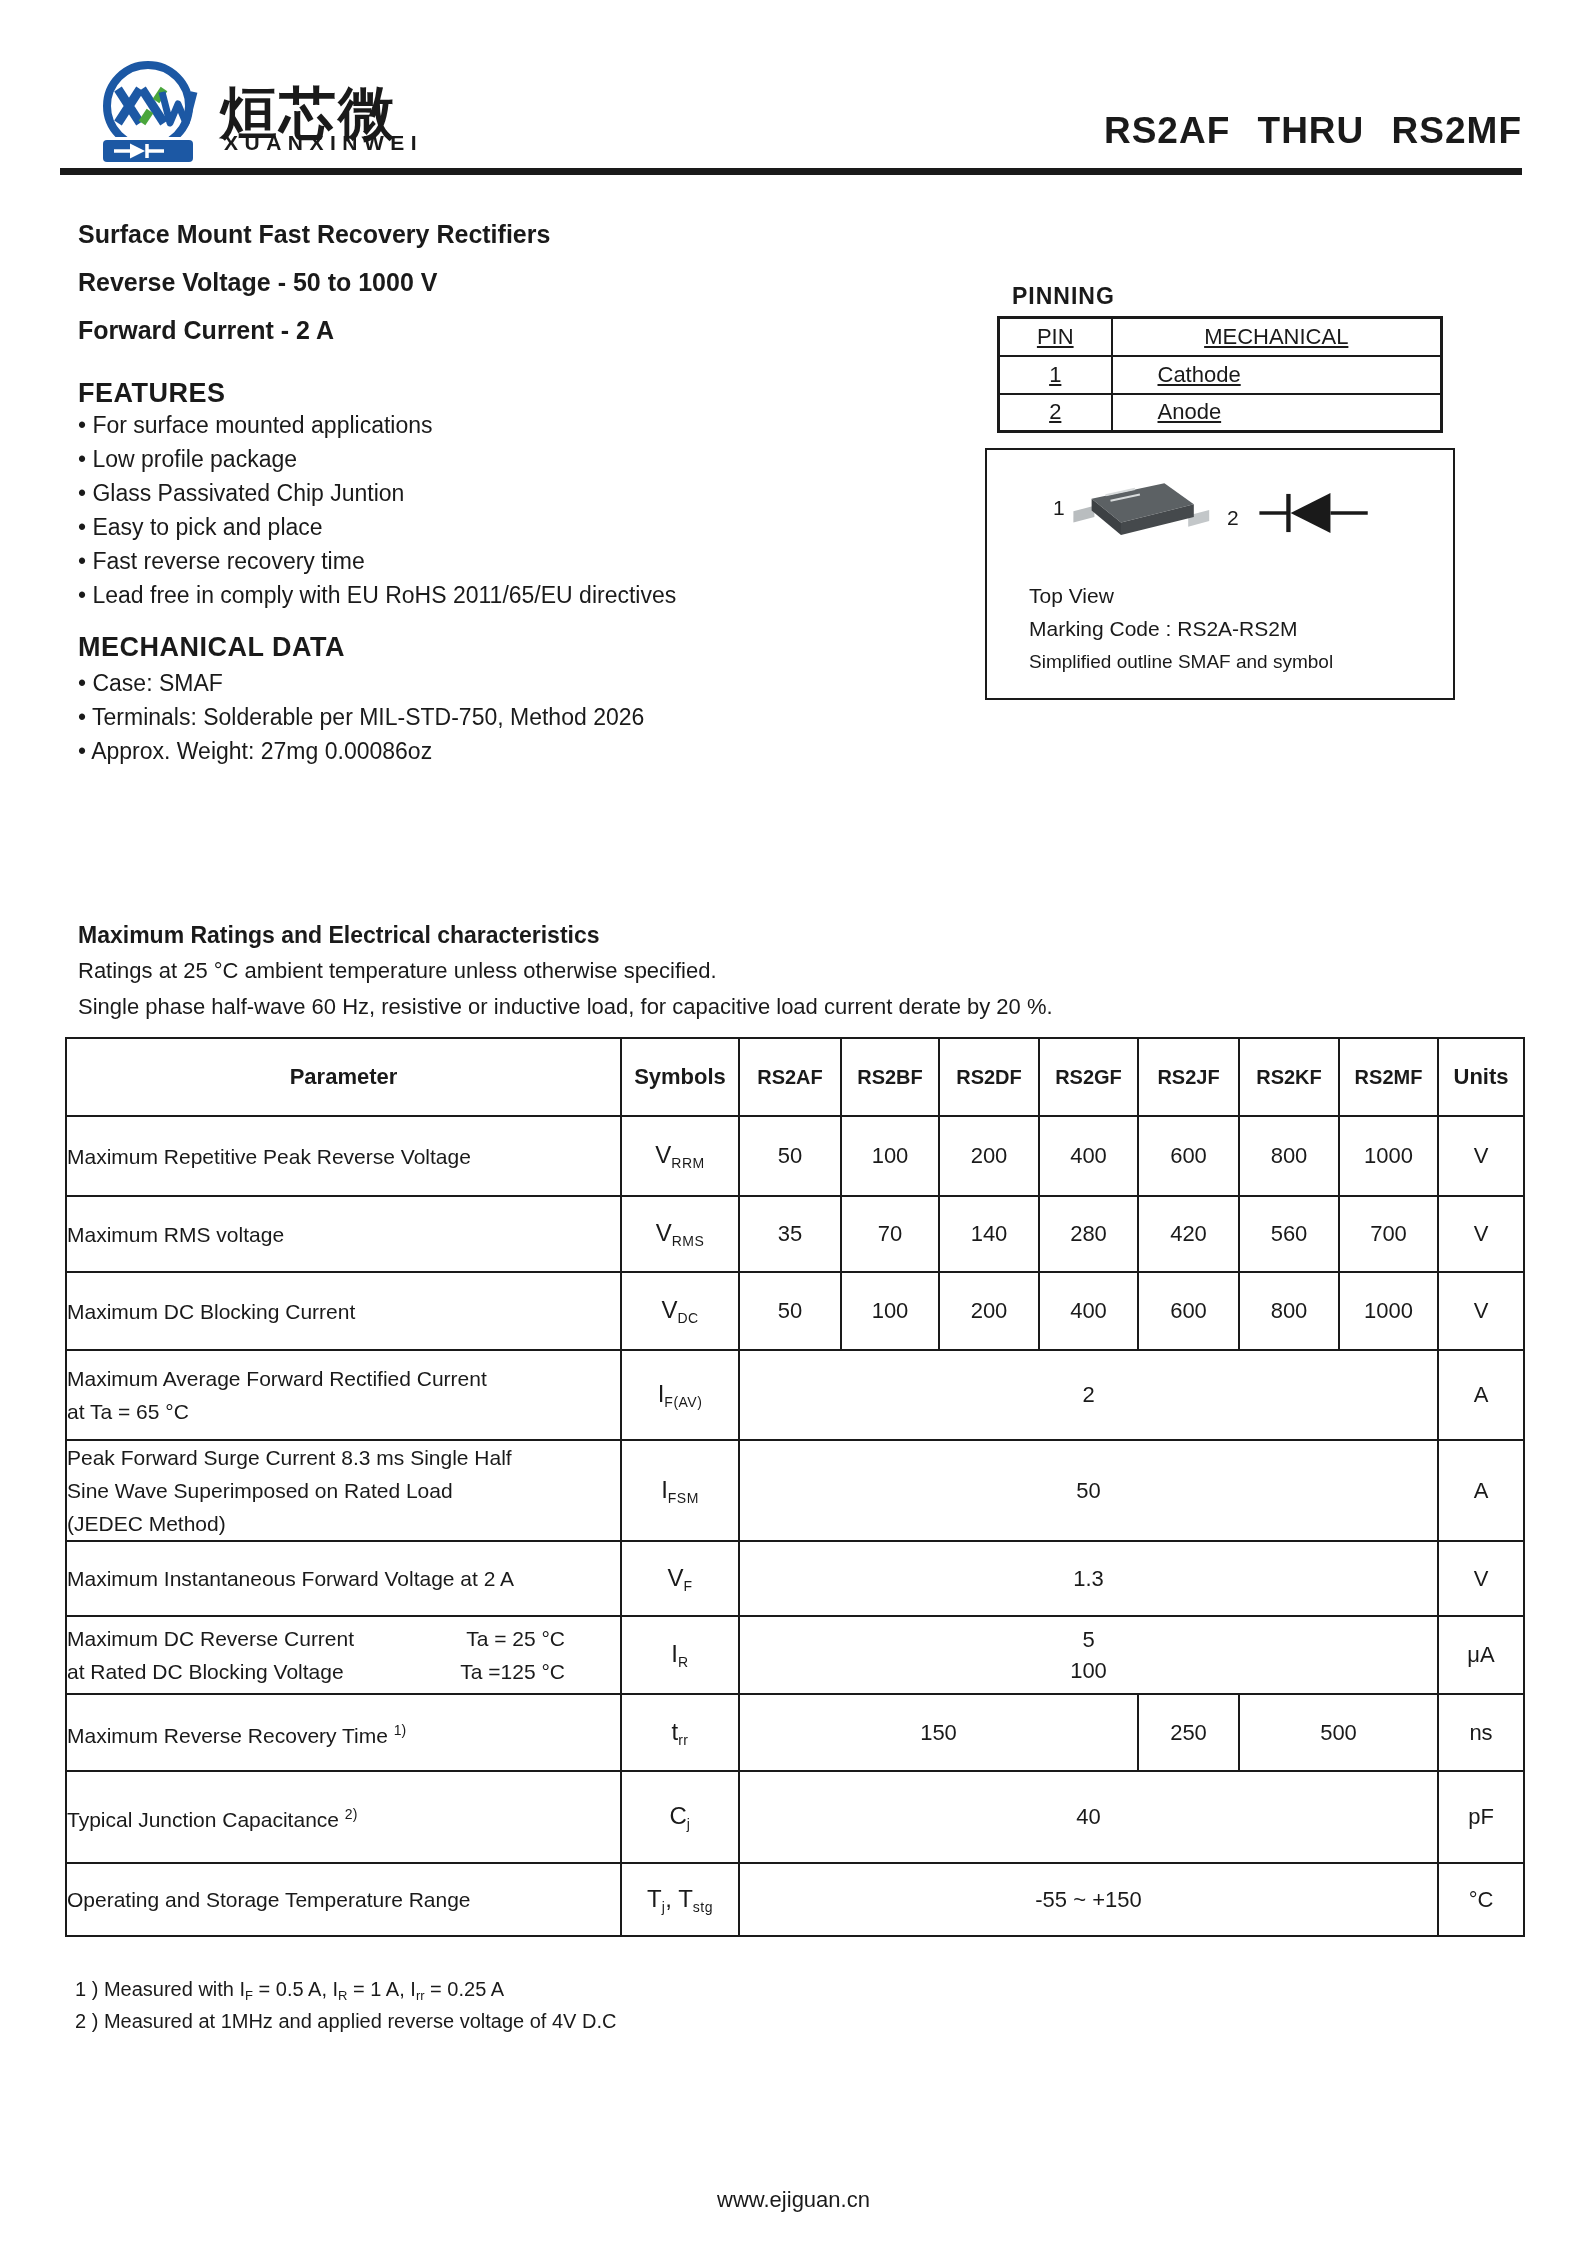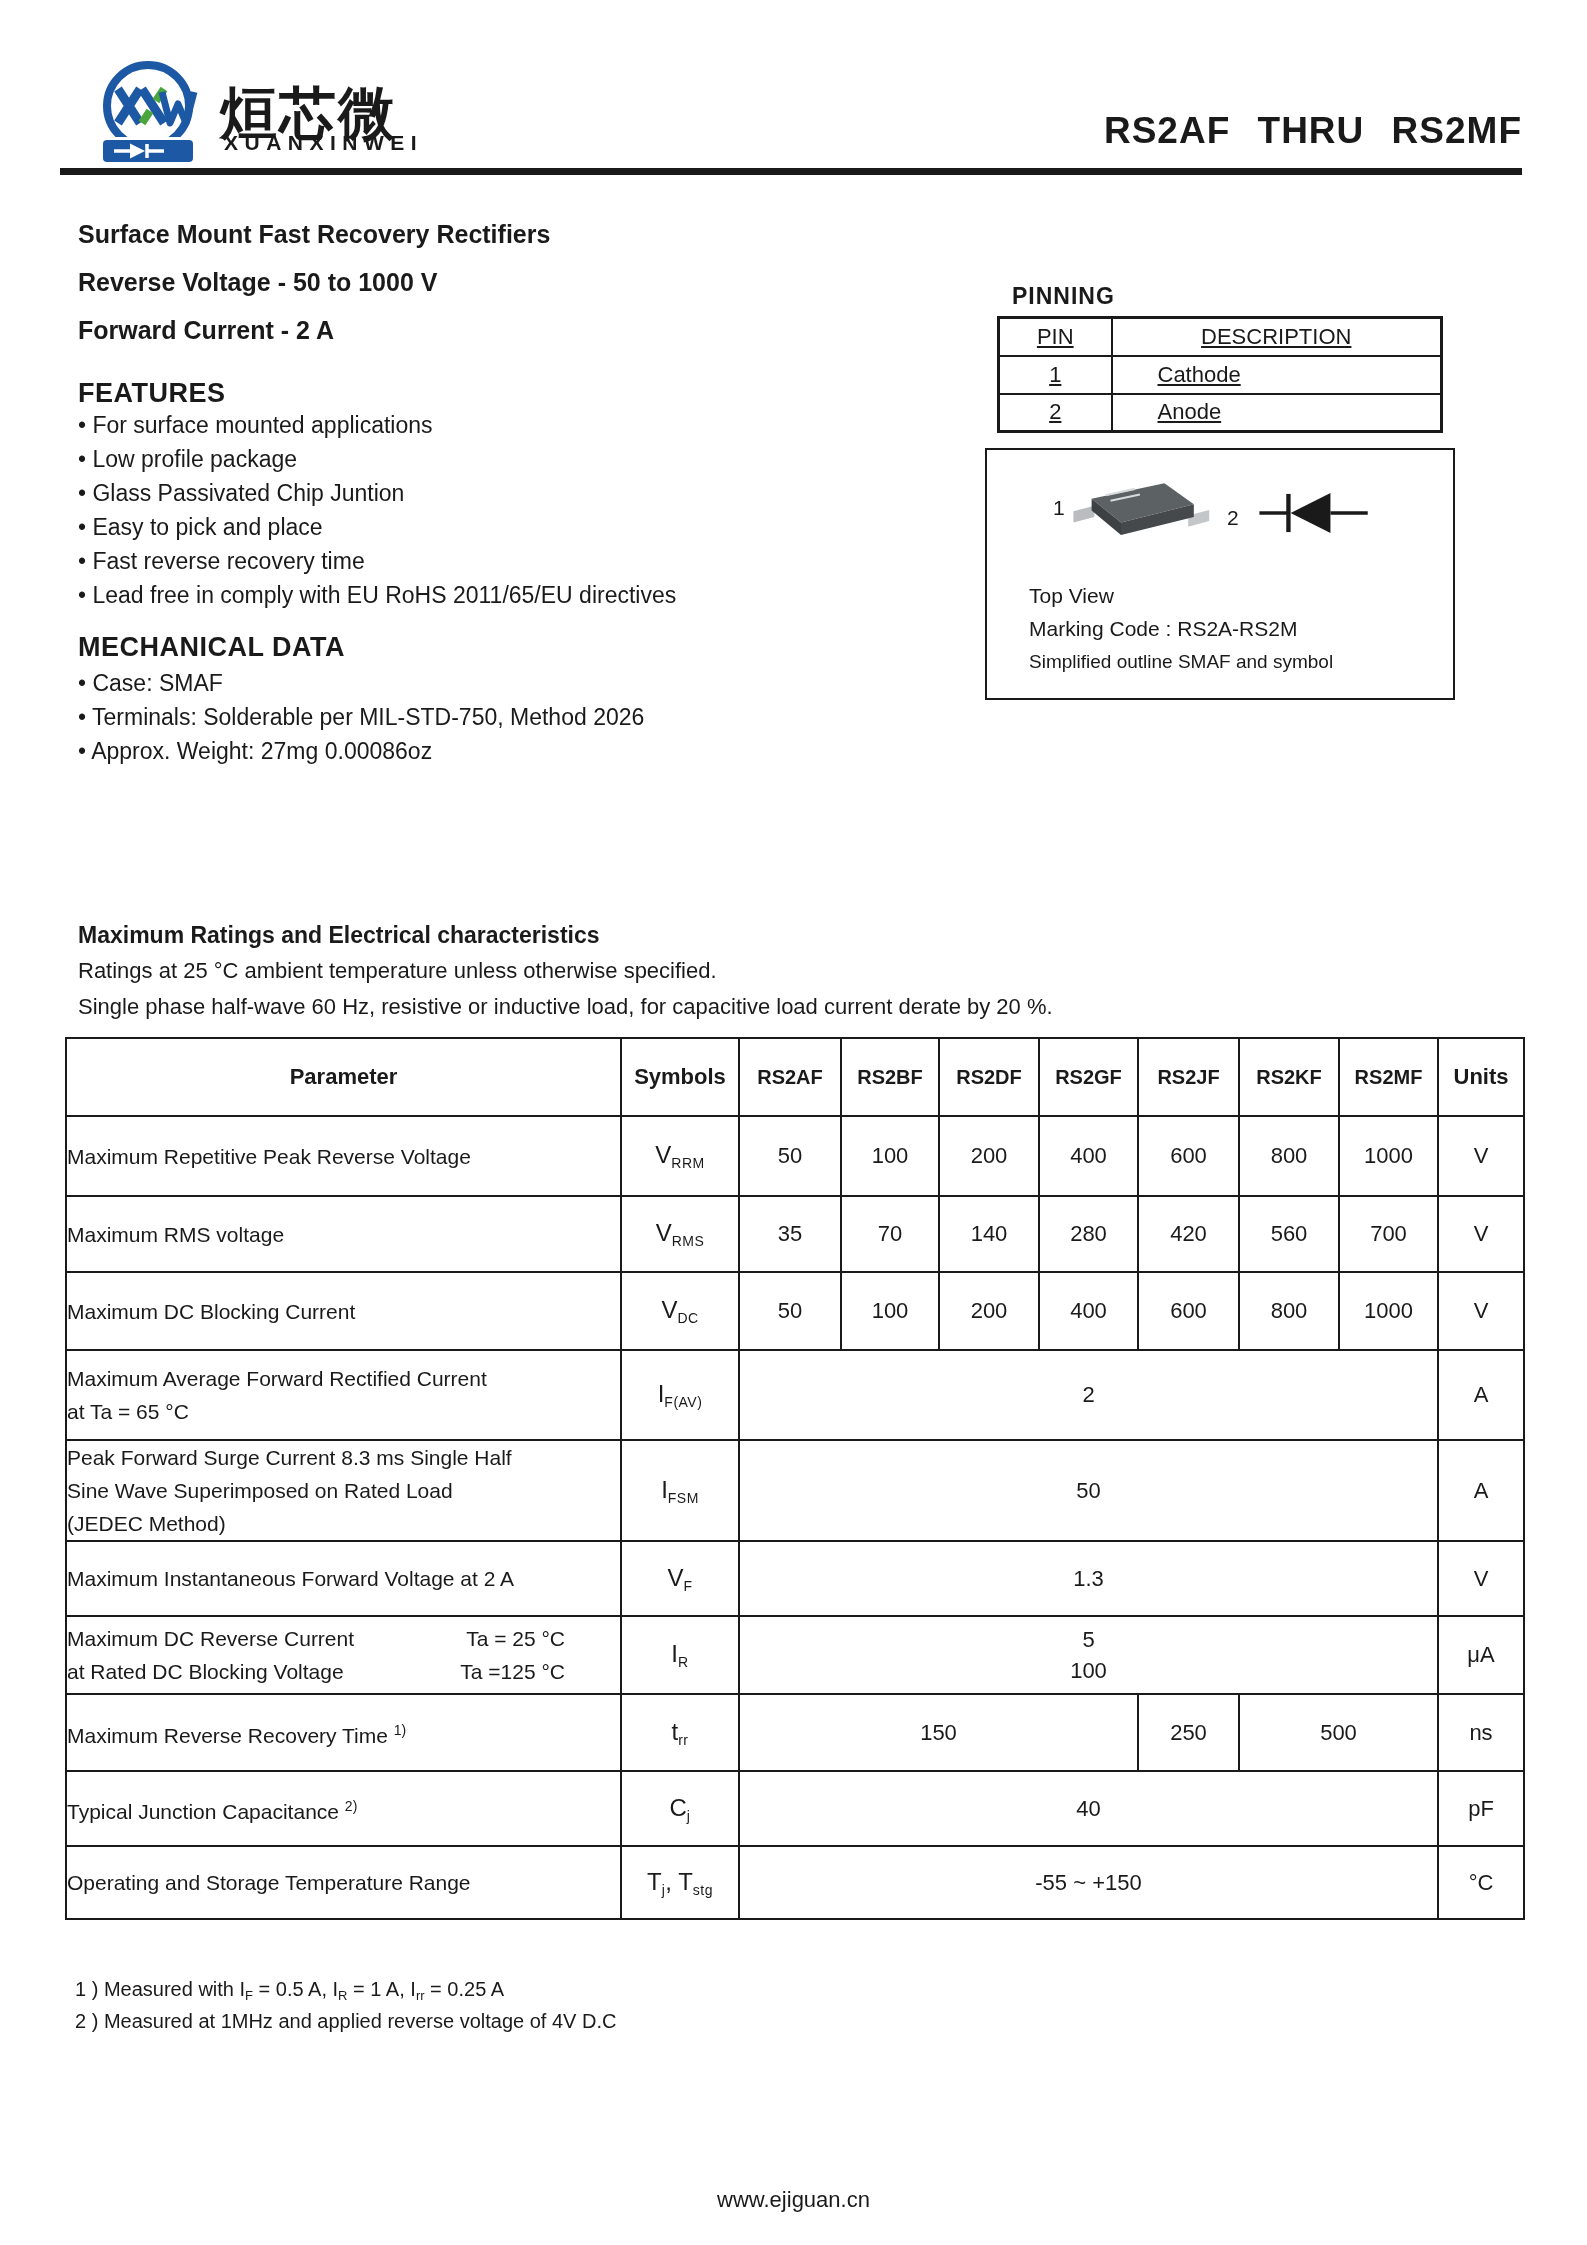--- a/index.html
+++ b/index.html
@@ -110,21 +110,21 @@
 
 <div class="abs ratings-h" style="left:1012px; top:283px; letter-spacing:1px;">PINNING</div>
 <table class="abs pin-table" style="left:997px; top:316px; width:443px;">
   <colgroup>
       <col style="width:113px">
       <col style="width:330px">
     </colgroup>
   <tbody>
       <tr style="height:38px">
     <th class="pin-c">PIN</th>
-    <th class="pin-c">DESCRIPTION</th>
+    <th class="pin-c">MECHANICAL</th>
   </tr>
   <tr style="height:38px">
     <td class="pin-c">1</td>
     <td class="pin-d">Cathode</td>
   </tr>
   <tr style="height:38px">
     <td class="pin-c">2</td>
     <td class="pin-d">Anode</td>
   </tr>
 </tbody>
@@ -265,21 +265,21 @@
       <td class="unit">μA</td>
     </tr>
     <tr style="height:77px">
       <td class="param"><span>Maximum Reverse Recovery Time</span> <sup class="supref">1)</sup></td>
       <td class="sym"><span>t</span><span class="sub">rr</span></td>
       <td class="val" colspan="4">150</td>
       <td class="val">250</td>
       <td class="val" colspan="2">500</td>
       <td class="unit">ns</td>
     </tr>
-    <tr style="height:75px">
+    <tr style="height:92px">
       <td class="param"><span>Typical Junction Capacitance</span> <sup class="supref">2)</sup></td>
       <td class="sym"><span>C</span><span class="sub">j</span></td>
       <td class="val" colspan="7">40</td>
       <td class="unit">pF</td>
     </tr>
     <tr style="height:73px">
       <td class="param">Operating and Storage Temperature Range</td>
       <td class="sym"><span>T</span><span class="sub">j</span><span>, </span><span>T</span><span class="sub">stg</span></td>
       <td class="val" colspan="7">-55 ~ +150</td>
       <td class="unit">°C</td>

